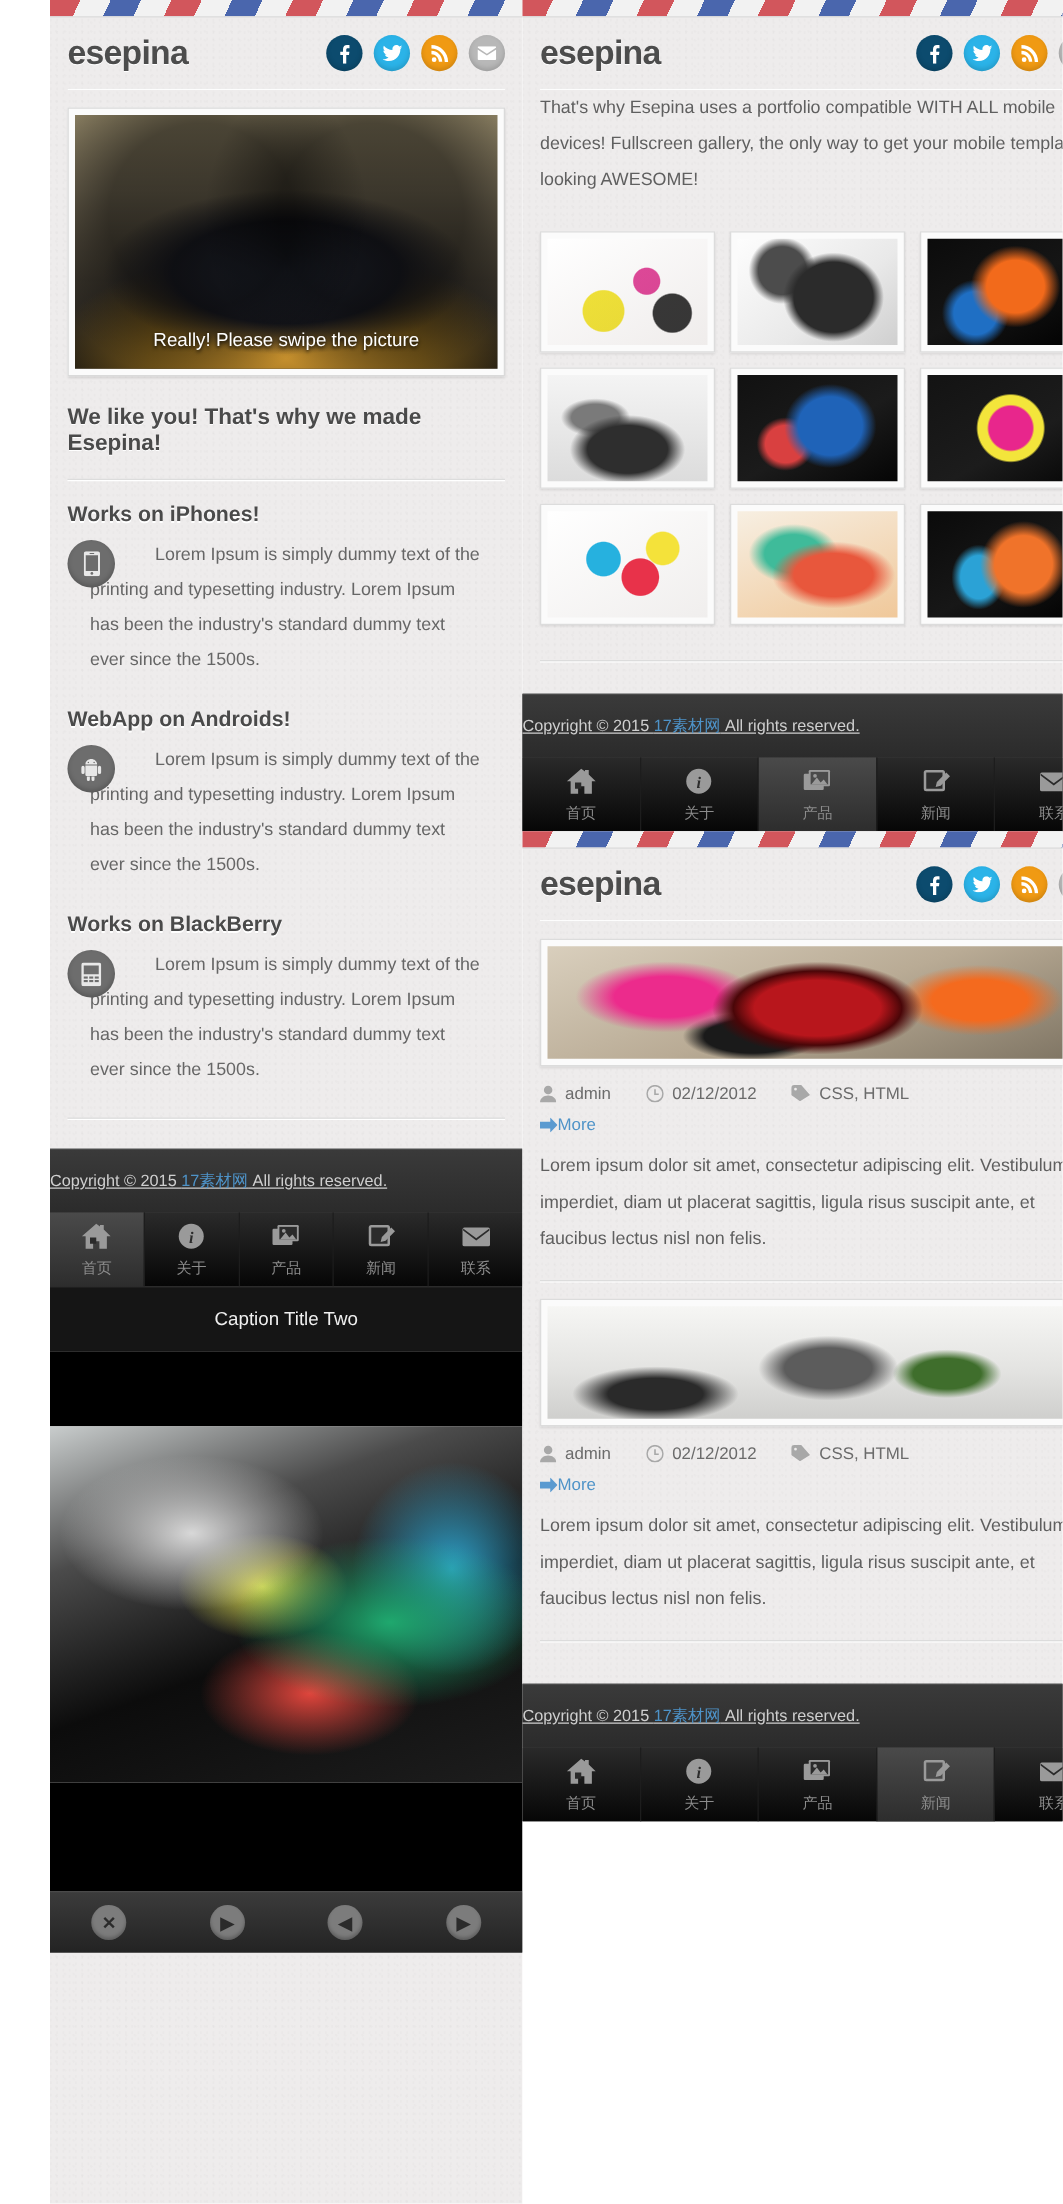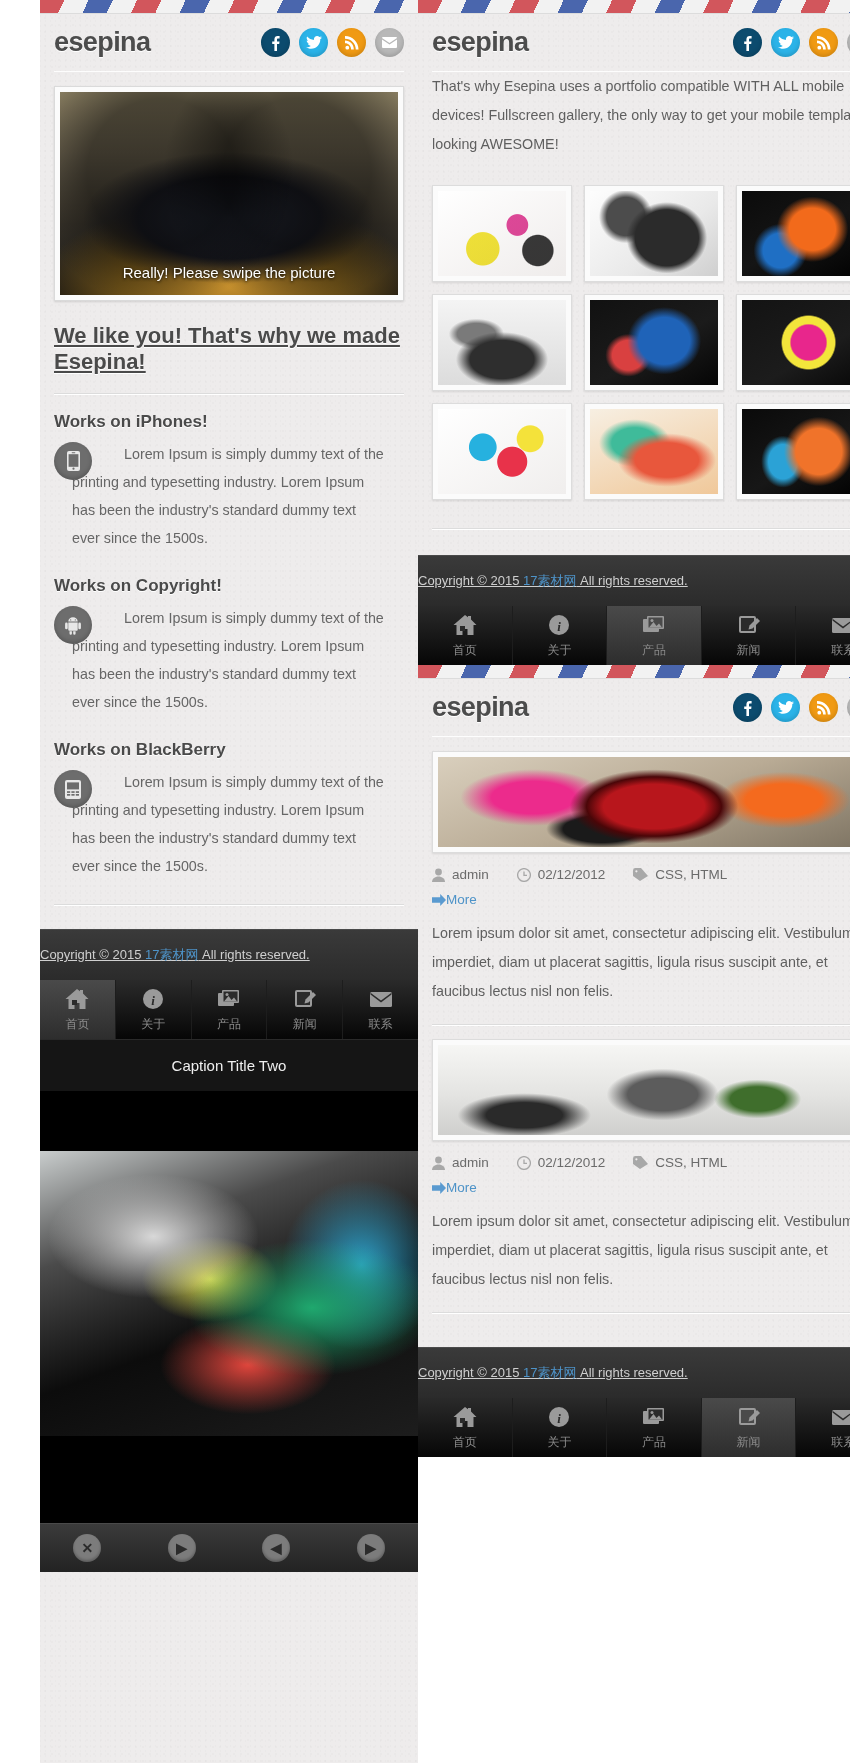--- a/index.html
+++ b/index.html
@@ -79,22 +79,22 @@
       radial-gradient(circle at 70% 40%, rgba(0,0,0,.45) 0 28%, transparent 50%);
   }
   .slider-cap {
     position: absolute; left: 0; right: 0; bottom: 14px; z-index: 3;
     text-align: center; color: #fff; font-size: 15px;
     text-shadow: 0 1px 3px rgba(0,0,0,.9);
   }
 
   
   .h-main {
-    font-size: 22px; font-weight: bold; color: #4a4a4a;
-    padding: 8px 14px 0; text-shadow: 0 1px 0 #fff; text-decoration: underline;
+    font-size: 18px; font-weight: bold; color: #4a4a4a;
+    padding: 8px 14px 0; text-shadow: 0 1px 0 #fff;
   }
   .intro {
     font-style: italic; color: #6e6e6e; font-size: 14.5px;
     line-height: 27px; text-align: center; padding: 14px 16px 16px;
   }
   .sect-h {
     font-size: 17px; font-weight: bold; color: #4a4a4a;
     padding: 18px 14px 8px; text-shadow: 0 1px 0 #fff;
   }
   .feature { padding: 0 32px 6px; position: relative; }
@@ -297,21 +297,21 @@
         <svg width="13" height="20" viewBox="0 0 13 20">
             <rect x="0" y="0" width="13" height="20" rx="2" fill="#e8e8e8"></rect>
             <rect x="1.6" y="3.2" width="9.8" height="12.6" fill="#6d6d6d"></rect>
             <circle cx="6.5" cy="17.7" r="1.1" fill="#6d6d6d"></circle>
             <rect x="4.6" y="1.3" width="3.8" height=".9" rx=".45" fill="#6d6d6d"></rect>
           </svg>
       </div>
       <p>Lorem Ipsum is simply dummy text of the printing and typesetting industry. Lorem Ipsum has been the industry's standard dummy text ever since the 1500s.</p>
     </div>
 
-    <div class="sect-h">Works on Copyright!</div>
+    <div class="sect-h">WebApp on Androids!</div>
     <div class="feature">
       <div class="fico">
         <svg width="20" height="20" viewBox="0 0 20 20">
             <path fill="#e8e8e8" d="M5.3 7.4h9.4v7.3a1 1 0 0 1-1 1h-7.4a1 1 0 0 1-1-1zM3.4 7.6a1.3 1.3 0 0 1 1.3 1.3v4a1.3 1.3 0 0 1-2.6 0v-4a1.3 1.3 0 0 1 1.3-1.3zm13.2 0a1.3 1.3 0 0 1 1.3 1.3v4a1.3 1.3 0 0 1-2.6 0v-4a1.3 1.3 0 0 1 1.3-1.3zM7.4 16.2h1.5v2.3a1.2 1.2 0 0 1-2.4 0v-2.3zm3.7 0h1.5v2.3a1.2 1.2 0 0 1-2.4 0v-2.3zM10 2.2c2.6 0 4.7 1.9 4.7 4.3H5.3C5.3 4.1 7.4 2.2 10 2.2zM7.7 4.3a.6.6 0 1 0 0 1.2.6.6 0 0 0 0-1.2zm4.6 0a.6.6 0 1 0 0 1.2.6.6 0 0 0 0-1.2z"></path>
           </svg>
       </div>
       <p>Lorem Ipsum is simply dummy text of the printing and typesetting industry. Lorem Ipsum has been the industry's standard dummy text ever since the 1500s.</p>
     </div>
 
     <div class="sect-h">Works on BlackBerry</div>

